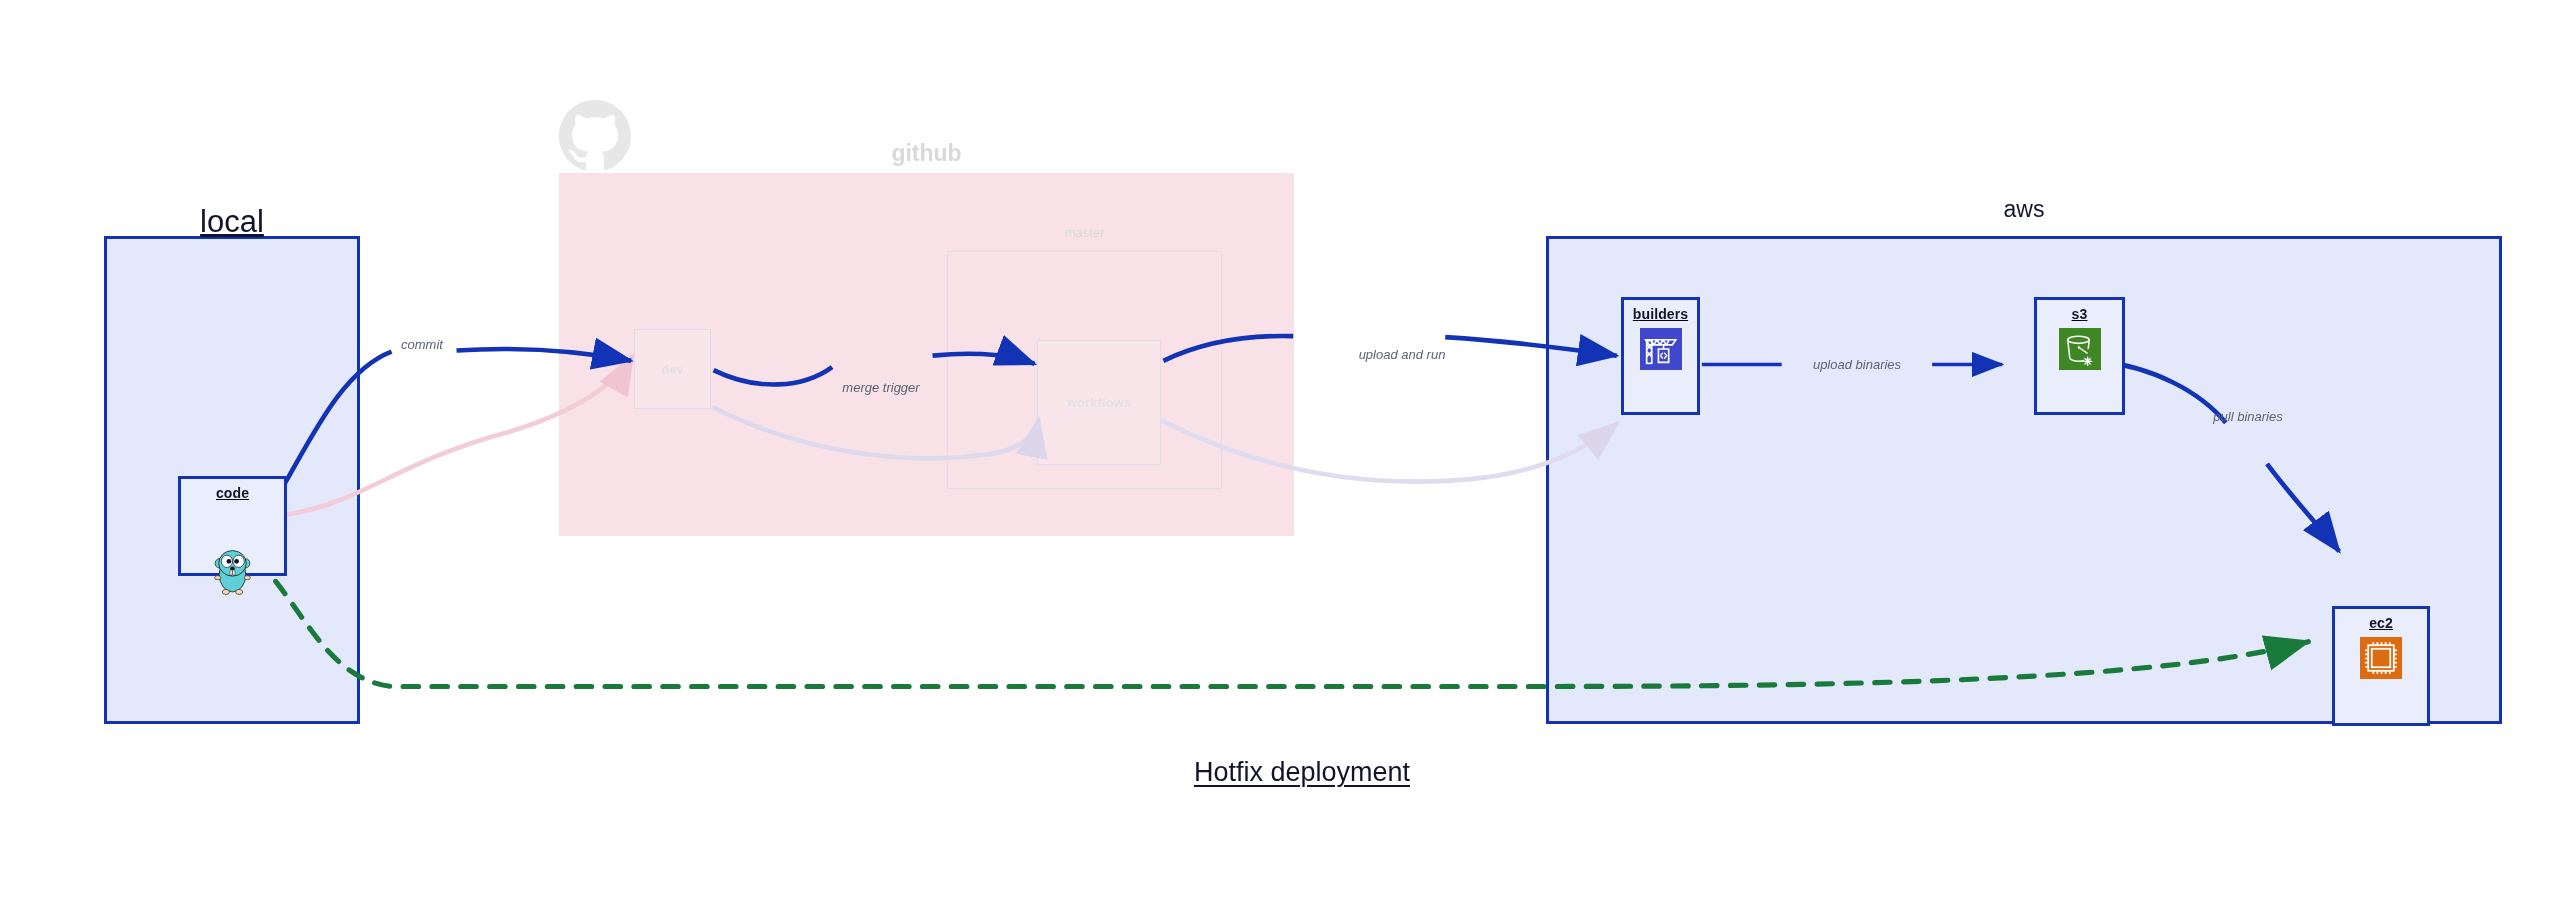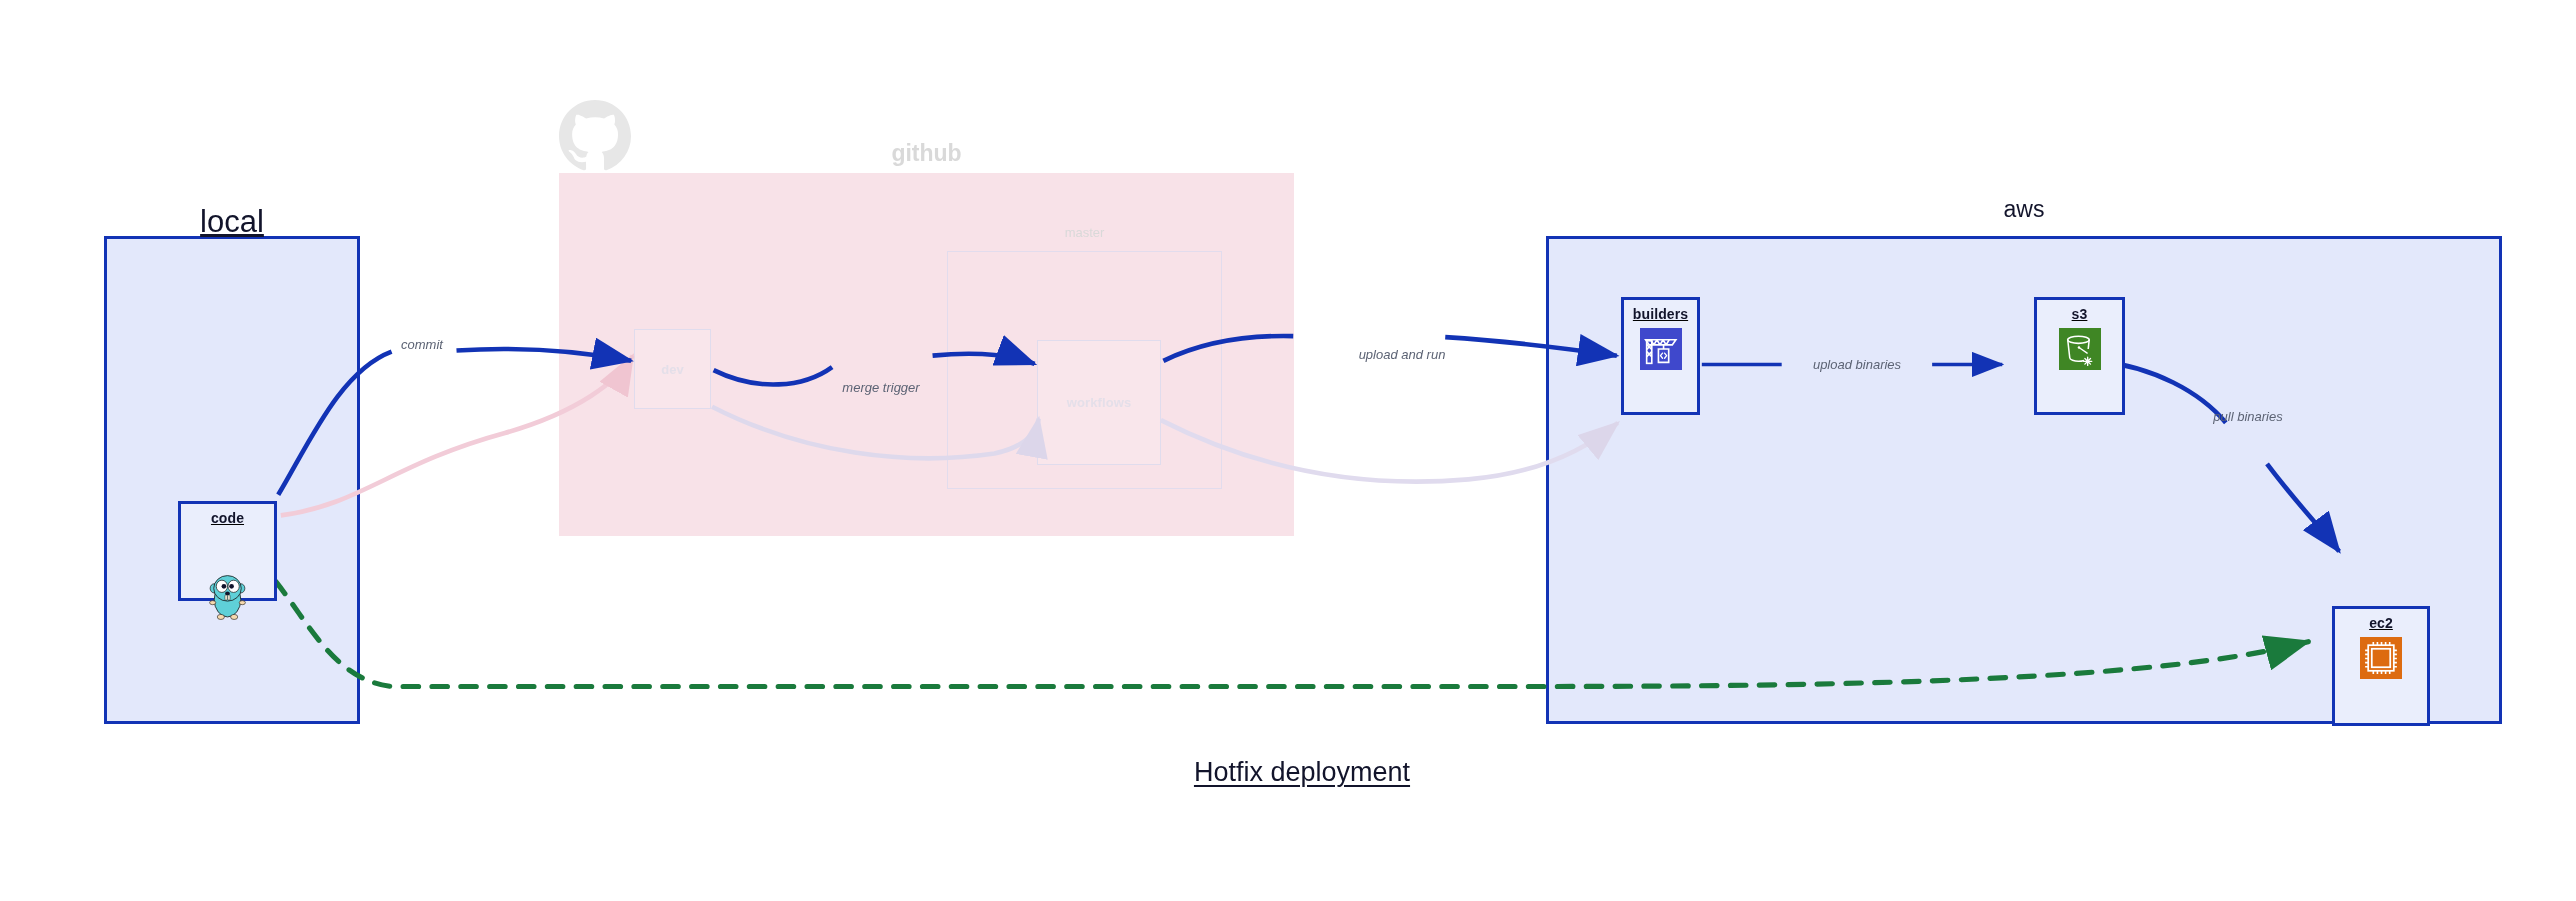--- a/index.html
+++ b/index.html
@@ -135,21 +135,21 @@
 
     <path d="M 3303 707 L 3458 707" fill="none" stroke="#1233b5" stroke-width="7"></path>
     <path d="M 3750 707 L 3886 707" fill="none" stroke="#1233b5" stroke-width="7" marker-end="url(#ah-blue)"></path>
 
     <path d="M 4072 700 C 4180 712 4270 760 4320 820" fill="none" stroke="#1233b5" stroke-width="9"></path>
     <path d="M 4400 900 C 4460 980 4510 1030 4540 1070" fill="none" stroke="#1233b5" stroke-width="9" marker-end="url(#ah-blue)"></path>
 
     <path d="M 535 1128 C 600 1210 650 1320 760 1332 L 2980 1332 C 3600 1332 4200 1320 4480 1245" fill="none" stroke="#1a7a3c" stroke-width="10" stroke-dasharray="30 26" stroke-linecap="round" marker-end="url(#ah-green)"></path>
   </svg>
 
-  <div class="node" id="node-code" style="left: 178px; top: 501px; width: 99px; height: 100px; gap: 39px;">
+  <div class="node" id="node-code" style="left: 178px; top: 476px; width: 109px; height: 100px; gap: 39px;">
     <span class="node-label">code</span>
     <span class="node-icon">
       <svg width="43" height="49" viewBox="0 0 84 96">
         <ellipse cx="42" cy="56" rx="26" ry="34" fill="#5fd0d8" stroke="#1b1b1b" stroke-width="1.6"></ellipse>
         <ellipse cx="16" cy="34" rx="8" ry="9" fill="#5fd0d8" stroke="#1b1b1b" stroke-width="1.4"></ellipse>
         <ellipse cx="68" cy="34" rx="8" ry="9" fill="#5fd0d8" stroke="#1b1b1b" stroke-width="1.4"></ellipse>
         <ellipse cx="42" cy="34" rx="27" ry="25" fill="#5fd0d8" stroke="#1b1b1b" stroke-width="1.6"></ellipse>
         <ellipse cx="31" cy="30" rx="11" ry="12" fill="#fff" stroke="#1b1b1b" stroke-width="1.4"></ellipse>
         <ellipse cx="54" cy="30" rx="11" ry="12" fill="#fff" stroke="#1b1b1b" stroke-width="1.4"></ellipse>
         <circle cx="35" cy="30" r="4.6" fill="#12142b"></circle>

